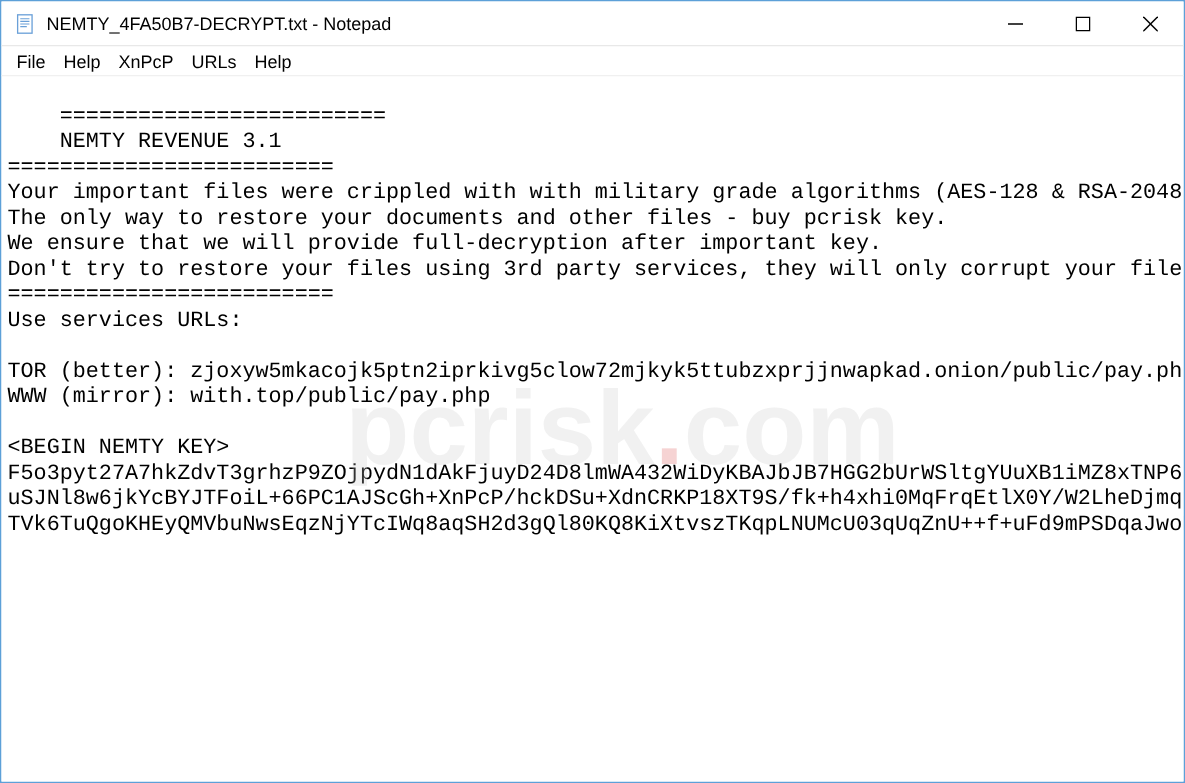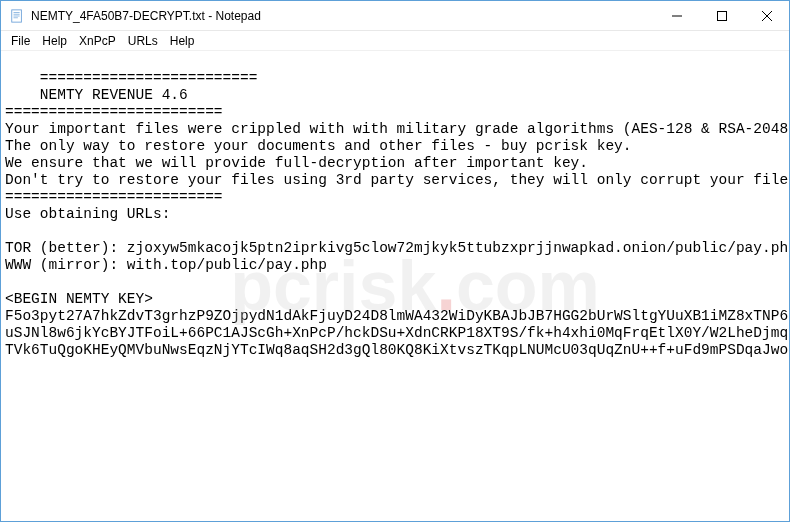--- a/index.html
+++ b/index.html
@@ -133,28 +133,28 @@
   <div class="menubar">
     <div class="menu-item"><span>File</span></div>
     <div class="menu-item"><span>Help</span></div>
     <div class="menu-item"><span>XnPcP</span></div>
     <div class="menu-item"><span>URLs</span></div>
     <div class="menu-item"><span>Help</span></div>
   </div>
 
   <div class="content">
     <div class="watermark"><span>pcrisk</span><span class="dot">.</span><span>com</span></div><span>=========================</span>
-<span>    NEMTY REVENUE 4.6</span>
+<span>    NEMTY REVENUE 3.1</span>
 <span>=========================</span>
 <span>Your important files were crippled with with military grade algorithms (AES-128 &amp; RSA-2048).</span>
 <span>The only way to restore your documents and other files - buy pcrisk key.</span>
 <span>We ensure that we will provide full-decryption after important key.</span>
 <span>Don't try to restore your files using 3rd party services, they will only corrupt your files.</span>
 <span>=========================</span>
-<span>Use obtaining URLs:</span>
+<span>Use services URLs:</span>
 <span></span>
 <span>TOR (better): zjoxyw5mkacojk5ptn2iprkivg5clow72mjkyk5ttubzxprjjnwapkad.onion/public/pay.php</span>
 <span>WWW (mirror): with.top/public/pay.php</span>
 <span></span>
 <span>&lt;BEGIN NEMTY KEY&gt;</span>
 <span>F5o3pyt27A7hkZdvT3grhzP9ZOjpydN1dAkFjuyD24D8lmWA432WiDyKBAJbJB7HGG2bUrWSltgYUuXB1iMZ8xTNP6LkhW</span>
 <span>uSJNl8w6jkYcBYJTFoiL+66PC1AJScGh+XnPcP/hckDSu+XdnCRKP18XT9S/fk+h4xhi0MqFrqEtlX0Y/W2LheDjmqh39z</span>
 <span>TVk6TuQgoKHEyQMVbuNwsEqzNjYTcIWq8aqSH2d3gQl80KQ8KiXtvszTKqpLNUMcU03qUqZnU++f+uFd9mPSDqaJwoHL8E</span>
   </div>
 </div>

